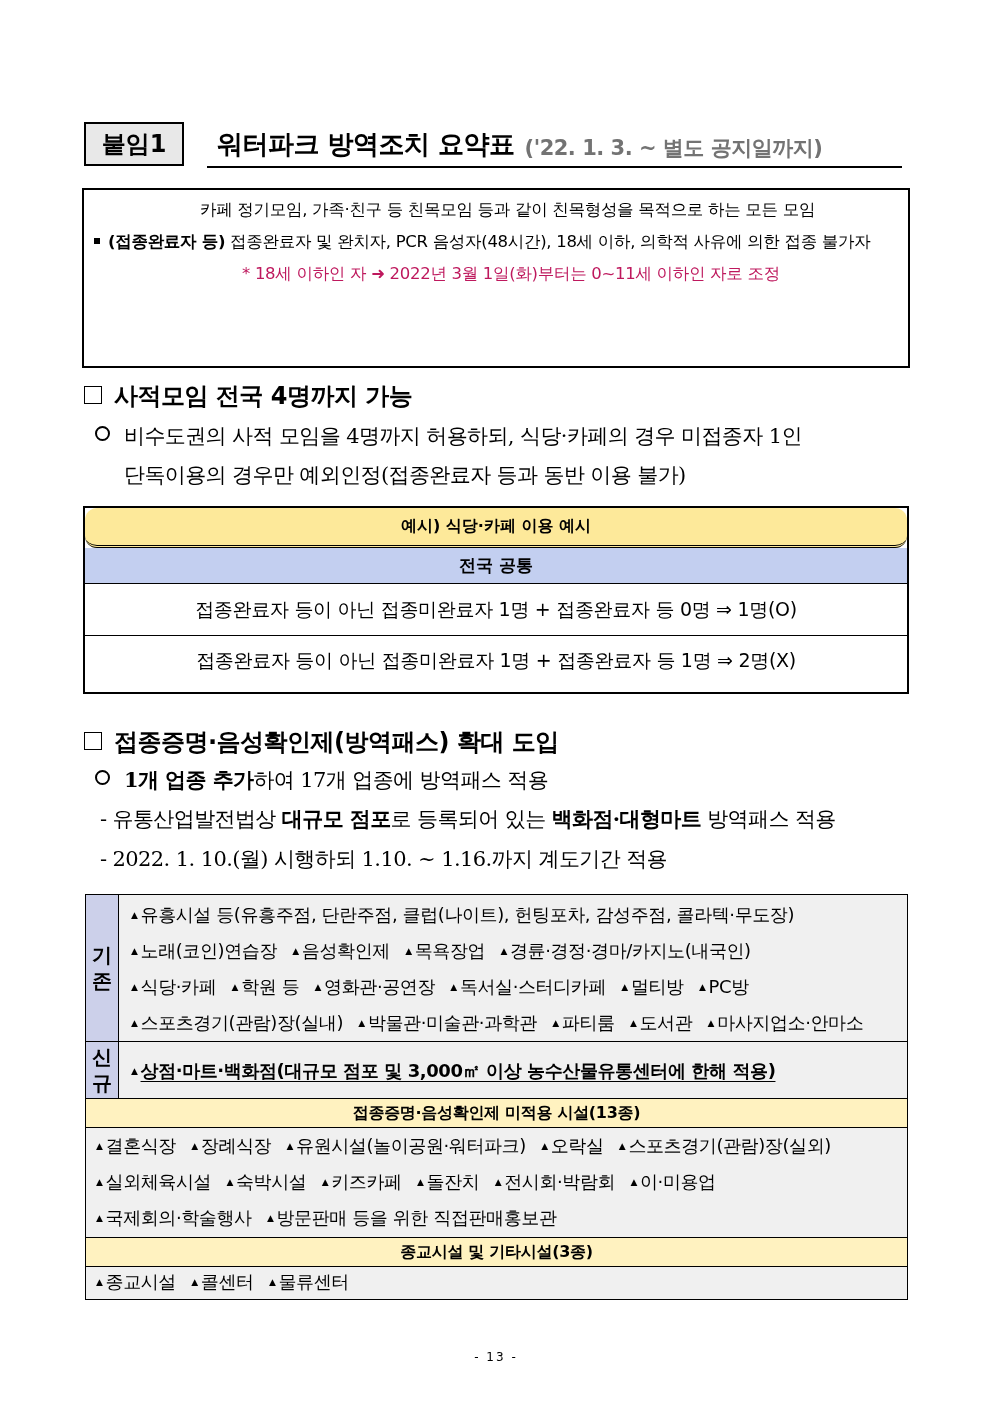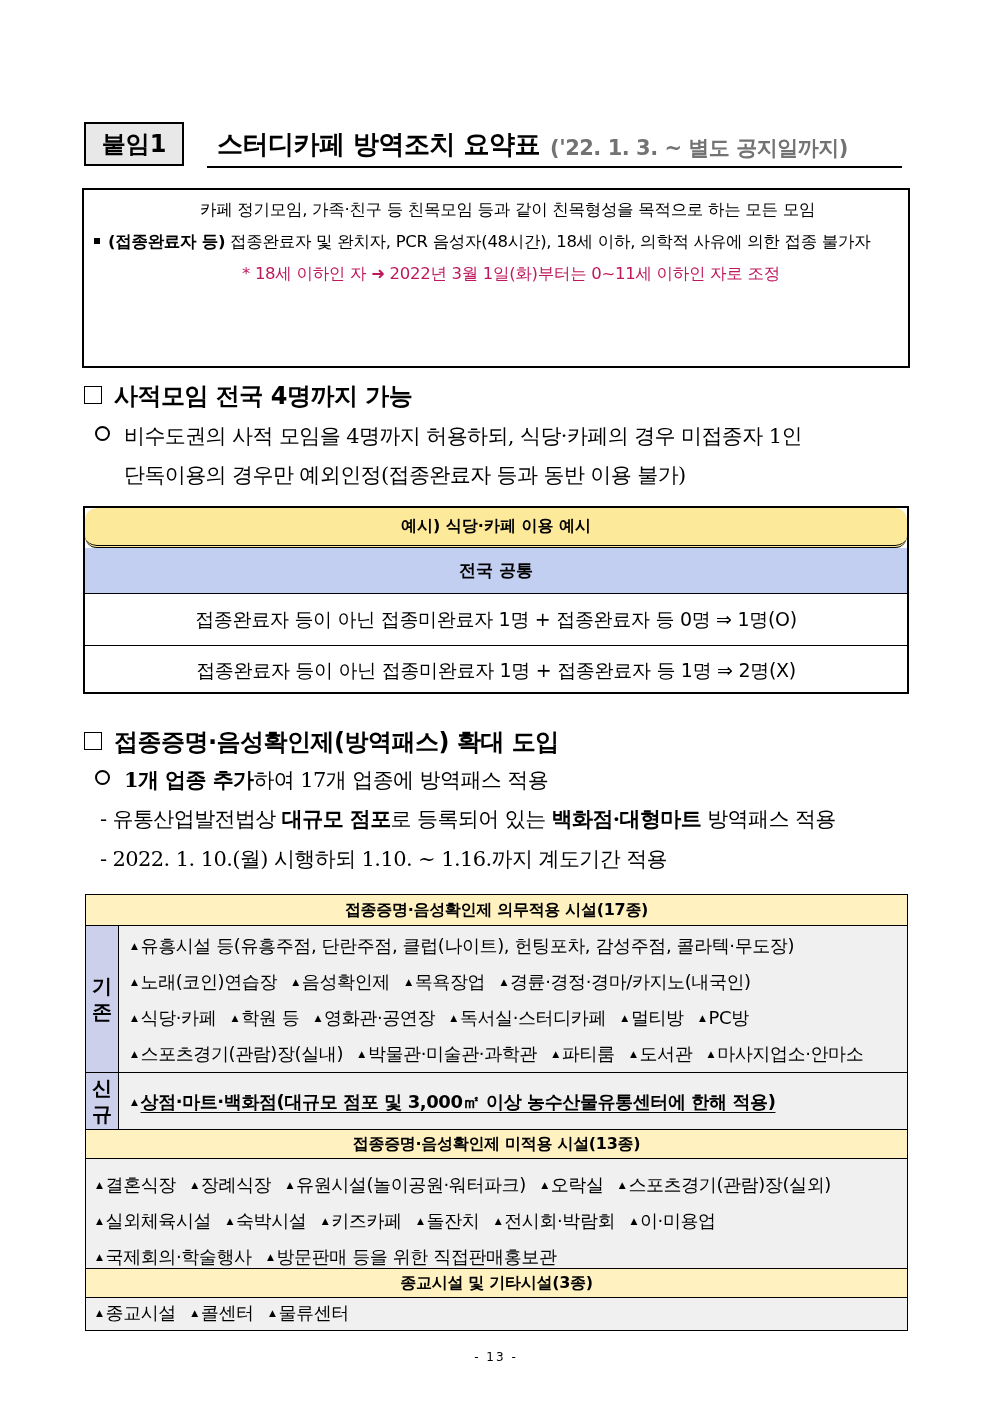--- a/index.html
+++ b/index.html
@@ -26,21 +26,21 @@
   
   .sec-h { font-size:24px; font-weight:bold; letter-spacing:-0.5px; white-space:nowrap; }
   .sec-h .box { display:inline-block; width:16px; height:16px; border:1.5px solid #000; margin-right:12px; vertical-align:0px; }
   .para { font-family:"DejaVu Serif", serif; font-size:21px; letter-spacing:-0.6px; white-space:nowrap; }
   .circ { display:inline-block; width:11px; height:11px; border:2px solid #000; border-radius:50%; margin-right:14px; vertical-align:2px; }
 
   
   .ex { left:83px; top:506px; width:826px; height:188px; border:2px solid #000; box-sizing:border-box; }
   .ex-row { display:flex; align-items:center; justify-content:center; box-sizing:border-box; }
   .ex-h1 { height:40px; background:#fde99a; border-bottom:3px double #000; font-weight:bold; font-size:16px;border-radius:12px; }
-  .ex-h2 { height:46px; background:#c3cff0; border-bottom:1.5px solid #000; font-weight:bold; font-size:17px; }
+  .ex-h2 { height:36px; background:#c3cff0; border-bottom:1.5px solid #000; font-weight:bold; font-size:17px; }
   .ex-r { height:51px; font-size:19px; letter-spacing:-0.3px; }
   .ex-r + .ex-r { border-top:1.5px solid #000; }
 
   
   .fac { left:85px; top:894px; width:823px; border:1.5px solid #000; box-sizing:border-box; }
   .fac-hd { background:#fff2c0; border-bottom:1.5px solid #000; display:flex; align-items:center; justify-content:center; font-size:16px; font-weight:bold; letter-spacing:-0.3px; }
   .fac-body { background:#f0f0f0; }
   .cat-row { display:flex; border-bottom:1.5px solid #000; }
   .cat-label { width:32px; background:#ccd0ea; border-right:1.5px solid #000; display:flex; flex-direction:column; align-items:center; justify-content:center; font-weight:bold; font-size:20px; line-height:26px; }
   .cat-items { flex:1; background:#f0f0f0; padding:2px 10px 0 12px; }
@@ -52,21 +52,21 @@
 
   .page-no { left:0; width:992px; top:1350px; text-align:center; font-size:12px; letter-spacing:2px; }
 </style>
 </head>
 <body>
 
 <div class="abs tag-box">
   <span>붙임1</span>
 </div>
 <div class="abs title-wrap">
-  <span class="title-main">스터디카페 방역조치 요약표</span>
+  <span class="title-main">워터파크 방역조치 요약표</span>
   <span class="title-sub">('22. 1. 3. ~ 별도 공지일까지)</span>
 </div>
 
 <div class="abs terms">
   <div class="terms-body">
     <div class="terms-line indent1">카페 정기모임, 가족·친구 등 친목모임 등과 같이 친목형성을 목적으로 하는 모든 모임</div>
     <div class="terms-line">
       <span class="sq"></span><b>(접종완료자 등)</b>
       <span>접종완료자 및 완치자, PCR 음성자(48시간), 18세 이하, 의학적 사유에 의한 접종 불가자</span>
     </div>
@@ -94,21 +94,20 @@
 </div>
 <div class="abs para" style="left:95px; top:766px;">
   <span class="circ"></span><b>1개 업종 추가</b><span>하여 17개 업종에 방역패스 적용</span>
 </div>
 <div class="abs para" style="left:100px; top:805px;">
   <span>- 유통산업발전법상 </span><b>대규모 점포</b><span>로 등록되어 있는 </span><b>백화점·대형마트</b><span> 방역패스 적용</span>
 </div>
 <div class="abs para" style="left:100px; top:845px;">- 2022. 1. 10.(월) 시행하되 1.10. ~ 1.16.까지 계도기간 적용</div>
 
 <div class="abs fac">
-  <div class="fac-hd" style="height:30px;">접종증명·음성확인제 의무적용 시설(17종)</div>
 
   <div class="cat-row" style="height:146px;">
     <div class="cat-label">
       <span>기</span>
       <span>존</span>
     </div>
     <div class="cat-items">
       <div class="line">
         <span class="item"><span class="tri">▲</span><span>유흥시설 등(유흥주점, 단란주점, 클럽(나이트), 헌팅포차, 감성주점, 콜라텍·무도장)</span></span>
       </div>
@@ -142,21 +141,21 @@
       <span>규</span>
     </div>
     <div class="cat-items" style="display:flex; align-items:center;">
       <div class="line">
         <span class="tri">▲</span><span class="new-item">상점·마트·백화점(대규모 점포 및 3,000㎡ 이상 농수산물유통센터에 한해 적용)</span>
       </div>
     </div>
   </div>
 
   <div class="fac-hd" style="height:28px;">접종증명·음성확인제 미적용 시설(13종)</div>
-  <div class="fac-body plain-items" style="height:110px; border-bottom:1.5px solid #000; box-sizing:border-box; padding-top:8px;">
+  <div class="fac-body plain-items" style="height:110px; border-bottom:1.5px solid #000; box-sizing:border-box; padding-top:0;">
     <div class="line">
       <span class="item"><span class="tri">▲</span><span>결혼식장</span></span>
       <span class="item"><span class="tri">▲</span><span>장례식장</span></span>
       <span class="item"><span class="tri">▲</span><span>유원시설(놀이공원·워터파크)</span></span>
       <span class="item"><span class="tri">▲</span><span>오락실</span></span>
       <span class="item"><span class="tri">▲</span><span>스포츠경기(관람)장(실외)</span></span>
     </div>
     <div class="line">
       <span class="item"><span class="tri">▲</span><span>실외체육시설</span></span>
       <span class="item"><span class="tri">▲</span><span>숙박시설</span></span>

